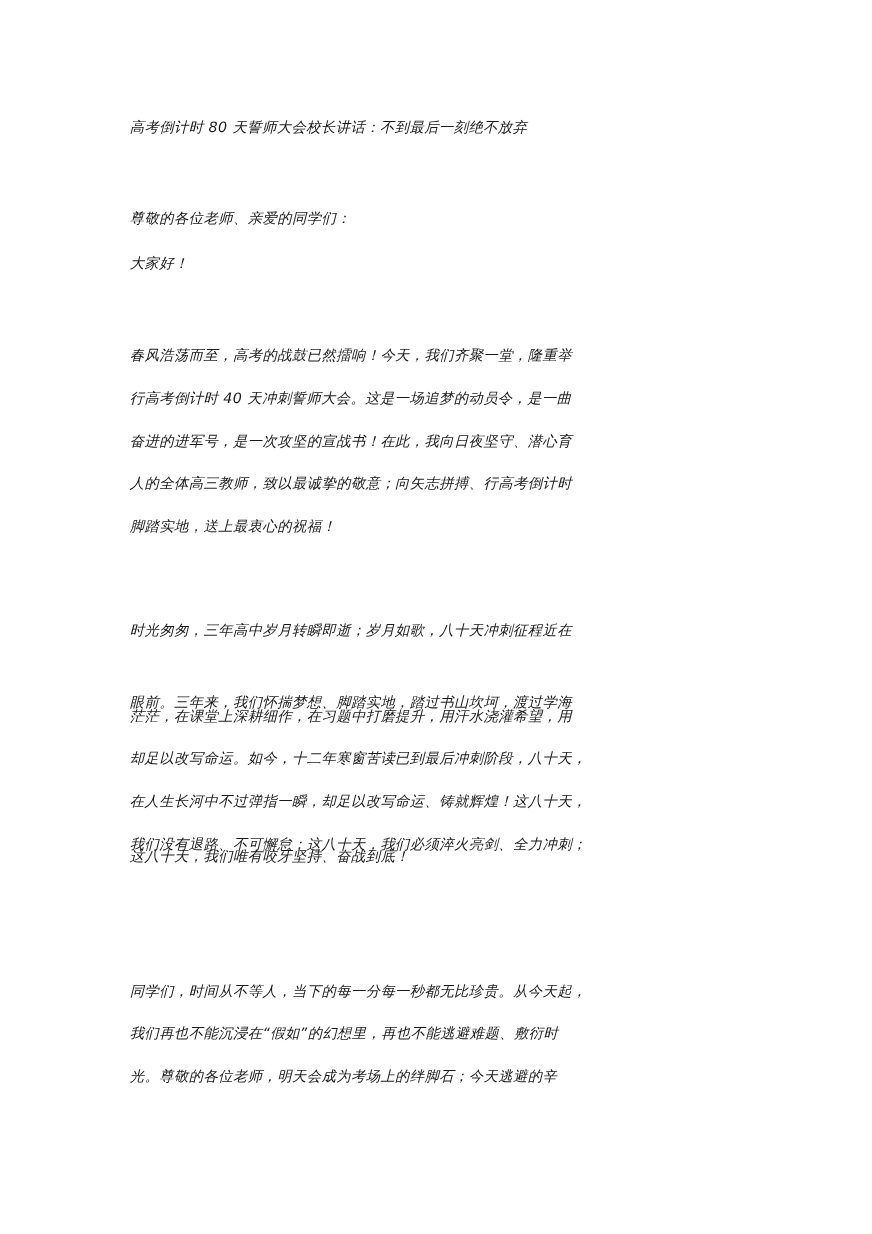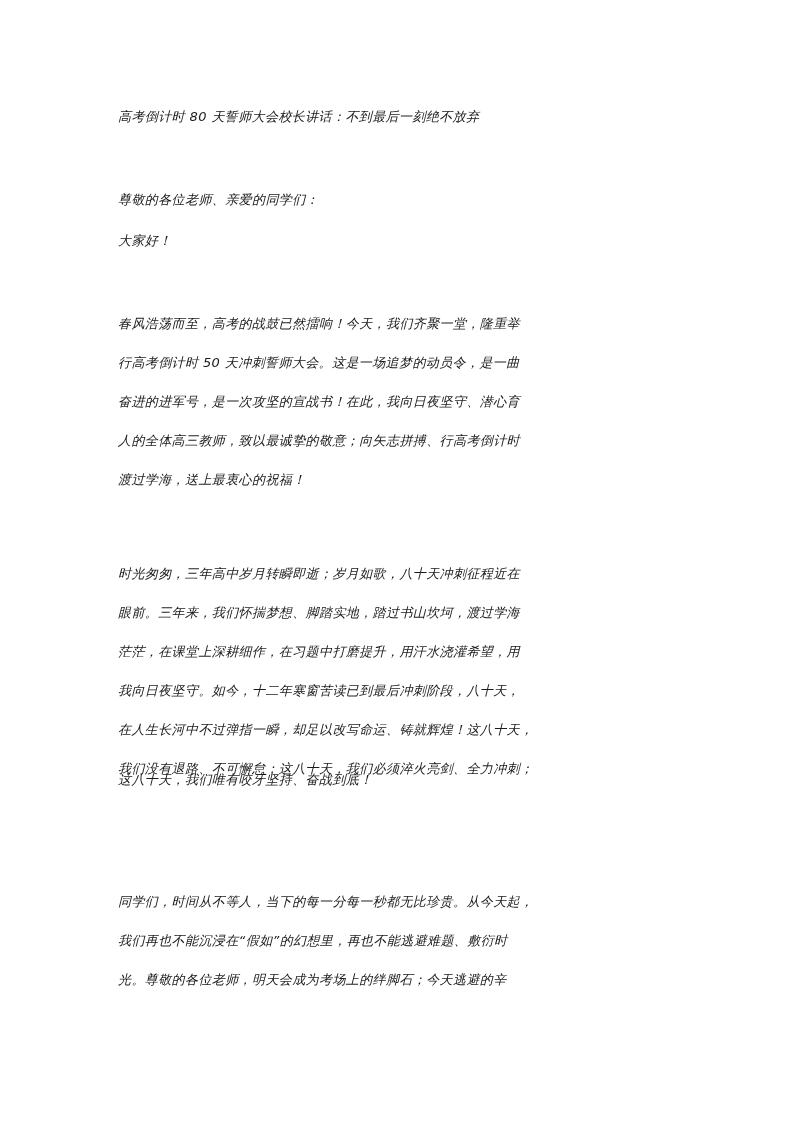--- a/index.html
+++ b/index.html
@@ -35,31 +35,31 @@
 <body>
 
 <div class="page">
   <div class="line" style="top:105px">高考倒计时 80 天誓师大会校长讲话：不到最后一刻绝不放弃</div>
 
   <div class="line" style="top:188px">尊敬的各位老师、亲爱的同学们：</div>
   <div class="line" style="top:229px">大家好！</div>
 
   <div>
     <div class="line" style="top:312px">春风浩荡而至，高考的战鼓已然擂响！今天，我们齐聚一堂，隆重举</div>
-    <div class="line" style="top:351px">行高考倒计时 50 天冲刺誓师大会。这是一场追梦的动员令，是一曲</div>
+    <div class="line" style="top:351px">行高考倒计时 40 天冲刺誓师大会。这是一场追梦的动员令，是一曲</div>
     <div class="line" style="top:390px">奋进的进军号，是一次攻坚的宣战书！在此，我向日夜坚守、潜心育</div>
     <div class="line" style="top:429px">人的全体高三教师，致以最诚挚的敬意；向矢志拼搏、行高考倒计时</div>
-    <div class="line" style="top:468px">渡过学海，送上最衷心的祝福！</div>
+    <div class="line" style="top:468px">脚踏实地，送上最衷心的祝福！</div>
   </div>
 
   <div>
     <div class="line" style="top:562px">时光匆匆，三年高中岁月转瞬即逝；岁月如歌，八十天冲刺征程近在</div>
-    <div class="line" style="top:601px">眼前。三年来，我们怀揣梦想、脚踏实地，踏过书山坎坷，渡过学海</div>
+    <div class="line" style="top:628px">眼前。三年来，我们怀揣梦想、脚踏实地，踏过书山坎坷，渡过学海</div>
     <div class="line" style="top:640px">茫茫，在课堂上深耕细作，在习题中打磨提升，用汗水浇灌希望，用</div>
-    <div class="line" style="top:679px">我向日夜坚守。如今，十二年寒窗苦读已到最后冲刺阶段，八十天，</div>
+    <div class="line" style="top:679px">却足以改写命运。如今，十二年寒窗苦读已到最后冲刺阶段，八十天，</div>
     <div class="line" style="top:718px">在人生长河中不过弹指一瞬，却足以改写命运、铸就辉煌！这八十天，</div>
     <div class="line" style="top:757px">我们没有退路、不可懈怠；这八十天，我们必须淬火亮剑、全力冲刺；</div>
     <div class="line" style="top:768px">这八十天，我们唯有咬牙坚持、奋战到底！</div>
   </div>
 
   <div>
     <div class="line" style="top:890px">同学们，时间从不等人，当下的每一分每一秒都无比珍贵。从今天起，</div>
     <div class="line" style="top:929px">我们再也不能沉浸在“假如”的幻想里，再也不能逃避难题、敷衍时</div>
     <div class="line" style="top:968px">光。尊敬的各位老师，明天会成为考场上的绊脚石；今天逃避的辛</div>
   </div>

